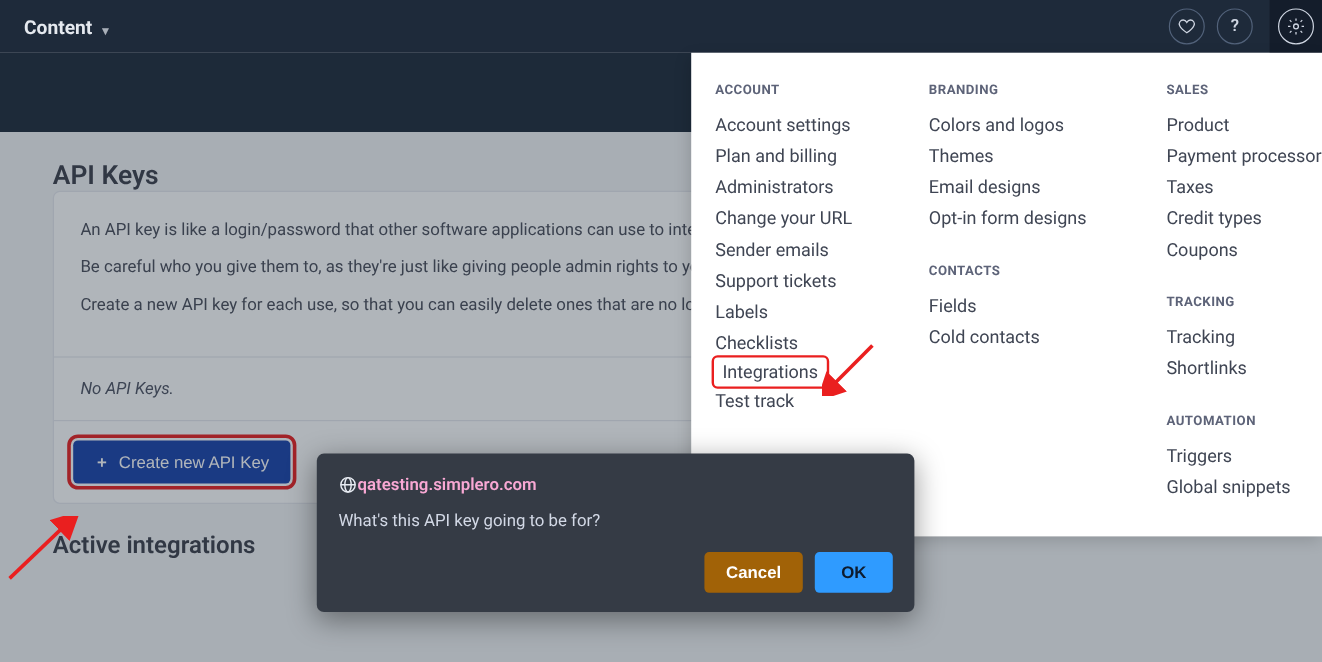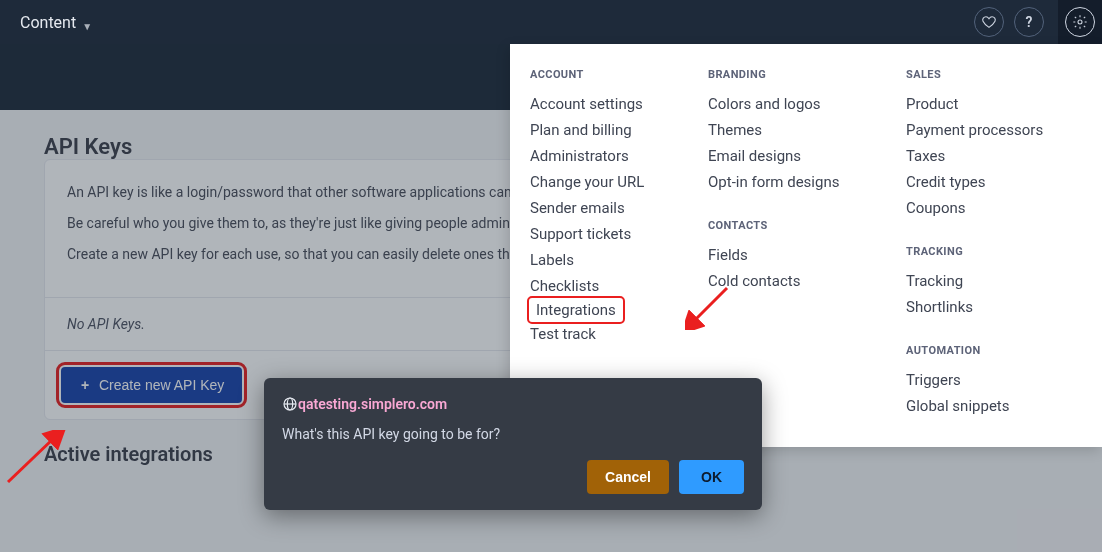--- a/index.html
+++ b/index.html
@@ -22,21 +22,21 @@
     padding: 0 12px 0 20px;
     color: #e5e9ef;
     position: relative;
     z-index: 1;
   }
   .topbar-left {
     display: flex;
     align-items: flex-end;
     gap: 6px;
     font-size: 16px;
-    font-weight: 400;
+    font-weight: 700;
     cursor: pointer;
   }
   .caret-down {
     font-size: 10px;
     opacity: .7;
     margin-top: 2px;
   }
   .topbar-right {
     display: flex;
     align-items: center;
@@ -143,21 +143,21 @@
     background: rgba(30,42,58,0.35);
     z-index: 2;
     pointer-events: none;
   }
 
   
   .mega-menu {
     position: absolute;
     top: 44px;
     right: 0;
-    width: 592px;
+    width: 526px;
     background: #fff;
     z-index: 5;
     padding: 24px 18px 28px 20px;
     box-shadow: -2px 4px 12px rgba(0,0,0,.15);
   }
   .mega-cols {
     display: flex;
     gap: 28px;
   }
   .mega-col { flex: 0 0 auto; min-width: 150px; }

